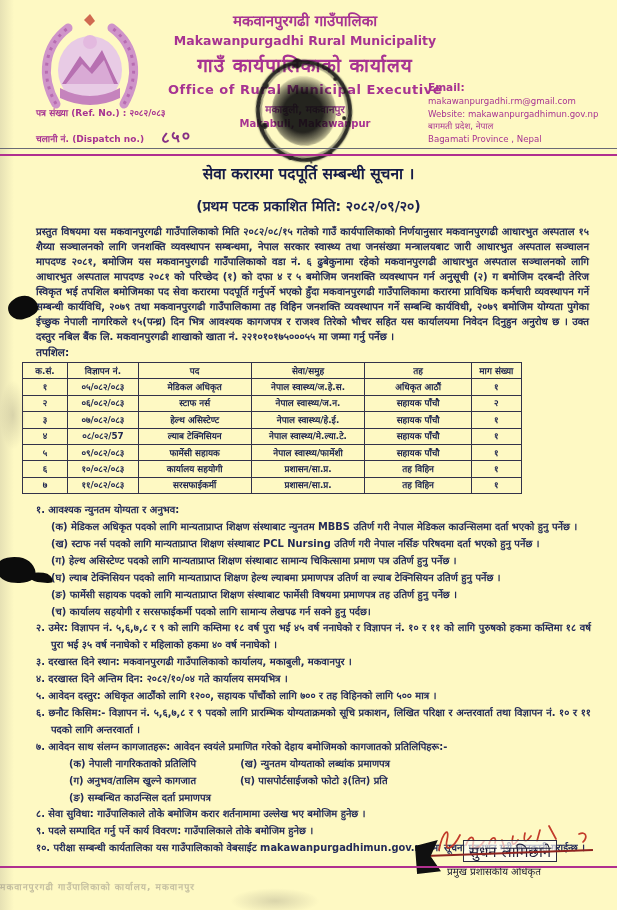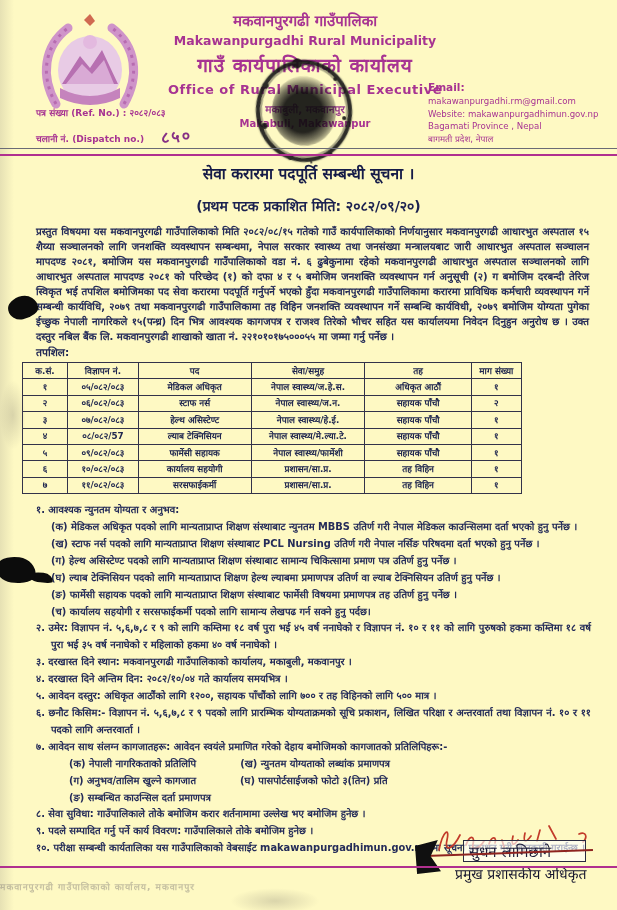--- a/index.html
+++ b/index.html
@@ -54,21 +54,21 @@
   .subs.inline .sub{display:inline-block;margin-right:44px;}
   
   .sigblock{position:absolute;left:415px;top:822px;width:185px;}
   .sig-scribble{display:block;margin-left:18px;}
   .sig-line{border-top:2px solid #8f2420;width:168px;margin:-6px 0 0 10px;transform:rotate(-2deg);}
   .stamp-name{display:flex;align-items:flex-start;margin-top:-14px;}
   .flag-blob{width:26px;height:34px;background:#101010;clip-path:polygon(0 18%,88% 0,60% 48%,100% 92%,8% 100%);
     margin-right:2px;flex:0 0 auto;}
   .namebox{font-size:15px;color:#1c1c38;border:1.4px solid #2a2a40;padding:0 5px;
     background:rgba(255,255,255,.65);white-space:nowrap;margin-left:20px;}
-  .desig{font-size:14px;color:#15152e;margin-top:2px;margin-left:12px;white-space:nowrap;}
+  .desig{font-size:10px;color:#15152e;margin-top:2px;margin-left:4px;white-space:nowrap;}
   .bottom-rule{position:absolute;left:0;right:0;top:866px;border-top:2.2px solid #b0308f;}
   .ghost{position:absolute;left:0;right:0;top:880px;text-align:left;font-size:9px;
     color:#8d887f;opacity:.5;filter:blur(.7px);letter-spacing:1px;font-weight:bold;}
   
   .blob{position:absolute;background:#0c0c0c;border-radius:54% 46% 58% 42%/48% 60% 40% 52%;}
   .blob1{left:8px;top:296px;width:30px;height:23px;transform:rotate(-12deg);}
   .blob2{left:-4px;top:557px;width:40px;height:26px;transform:rotate(8deg);box-shadow:26px 4px 0 -8px #0c0c0c;}
   .smudge{position:absolute;background:radial-gradient(ellipse at center,rgba(110,105,100,.25),transparent 70%);}
   .smudge1{left:230px;top:888px;width:90px;height:26px;}
   .smudge2{left:0px;top:380px;width:26px;height:70px;}
@@ -112,22 +112,22 @@
       <div class="refrow">
         <span>चलानी नं. (Dispatch no.)</span>
         <span class="dispatch-hand">८५०</span>
       </div>
     </div>
 
     <div class="contact">
       <div class="lbl">Email:</div>
       <div>makawanpurgadhi.rm@gmail.com</div>
       <div>Website: makawanpurgadhimun.gov.np</div>
+      <div>बागमती प्रदेश, नेपाल</div>
       <div>Bagamati Province , Nepal</div>
-      <div>बागमती प्रदेश, नेपाल</div>
     </div>
 
     <div class="seal">
       <div class="ring"></div>
       <div class="core"></div>
       <div class="speck"></div>
     </div>
   </div>
 
   <div class="divider"></div>

